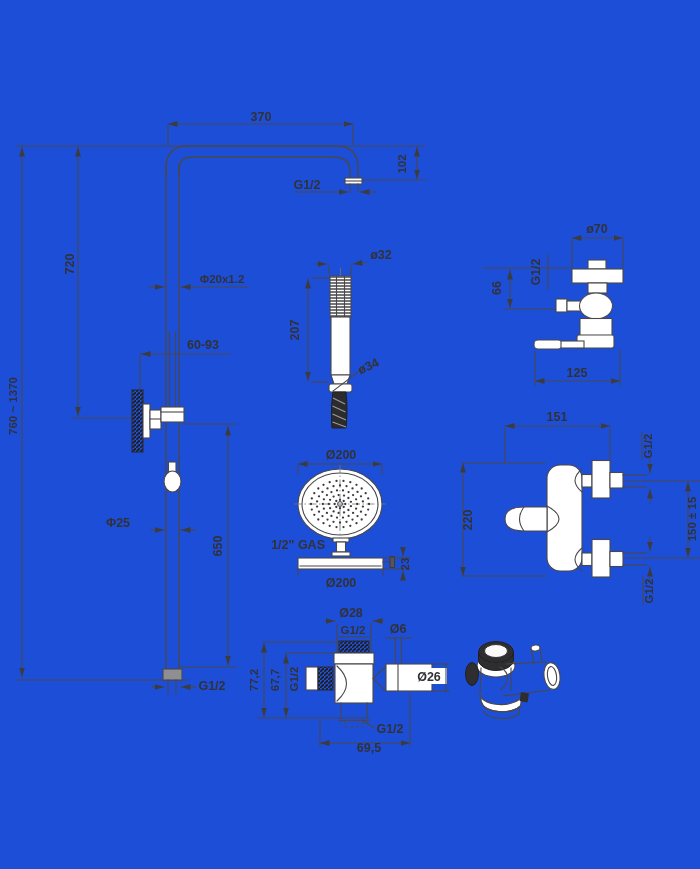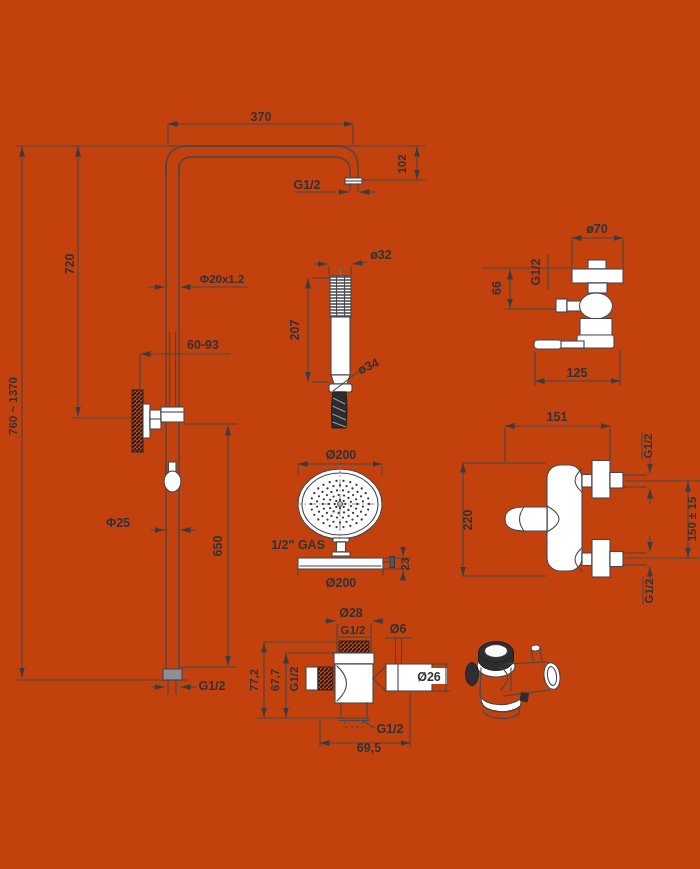--- a/index.html
+++ b/index.html
@@ -1,16 +1,16 @@
 <!DOCTYPE html>
 <html><head>
 <meta charset="utf-8">
 <style>
   html,body{margin:0;padding:0;background:#ffffff;}
-  #stage{position:relative;width:700px;height:869px;background:#c2410c;overflow:hidden;
+  #stage{position:relative;width:700px;height:869px;background:#1d4ed8;overflow:hidden;
          font-family:"Liberation Sans",sans-serif;}
   svg{display:block;}
   .ln{fill:none;stroke:#48484c;stroke-width:1.1;stroke-linecap:square;}
   .lt{fill:none;stroke:#48484c;stroke-width:1.35;stroke-linecap:square;}
   .fw{fill:#ffffff;stroke:#48484c;stroke-width:1.1;}
   .fd{fill:#2e2e30;stroke:#222224;stroke-width:1;}
   .fg{fill:#8f8f93;stroke:#48484c;stroke-width:1.1;}
   .cl{fill:none;stroke:#74747a;stroke-width:.8;stroke-dasharray:8 2.5 1.5 2.5;}
   .dsh{fill:none;stroke:#48484c;stroke-width:1;stroke-dasharray:3 2.5;}
   text.t{font-family:"Liberation Sans",sans-serif;font-size:12.5px;font-weight:bold;fill:#323236;}

